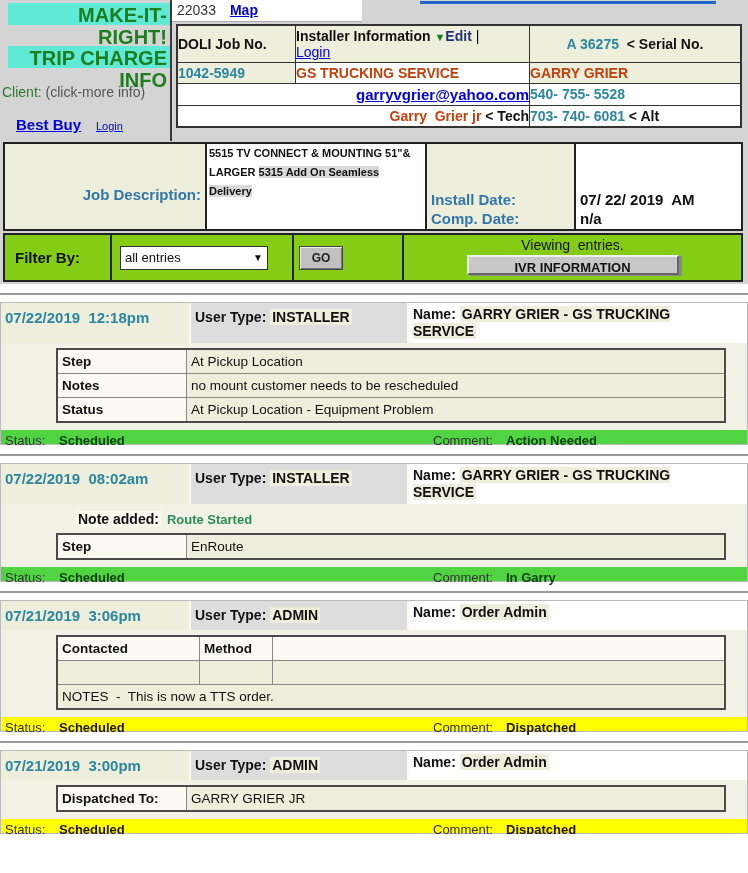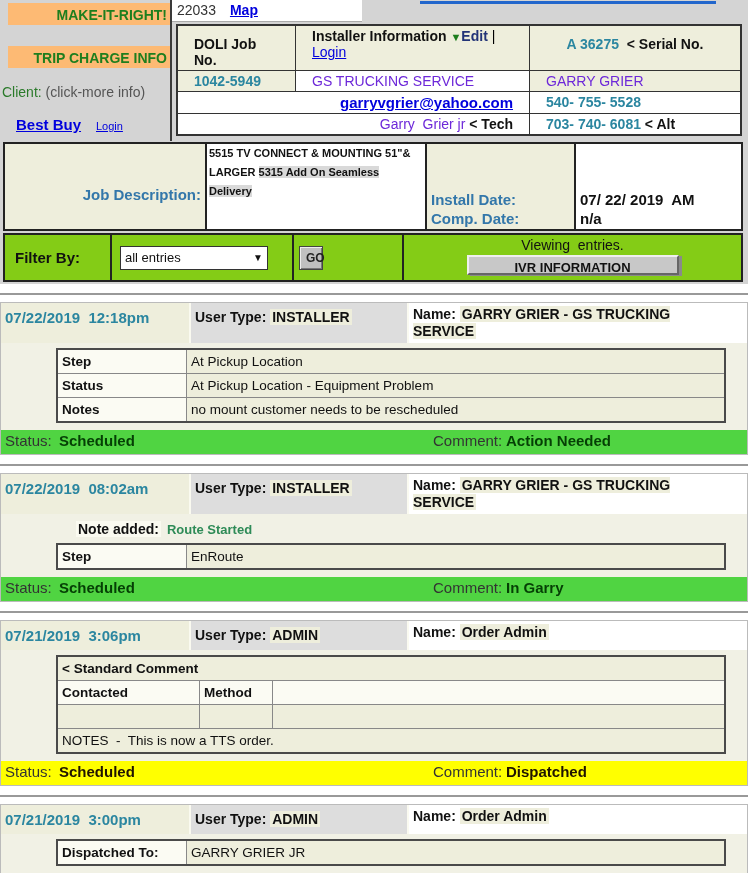--- a/index.html
+++ b/index.html
@@ -9,21 +9,21 @@
     -webkit-font-smoothing:antialiased;
   }
   .pre { white-space:pre-wrap; }
   b, .b { font-weight:bold; }
 
   
   .top { position:relative; height:284px; background:#D4D4D4; overflow:hidden; }
 
   .side-btn {
     position:absolute; left:8px; width:162px; height:22px;
-    background:#fdba74; color:#1E7E1E; font-weight:bold; font-size:14px;
+    background:#5eead4; color:#1E7E1E; font-weight:bold; font-size:20px;
     text-align:right; line-height:22px; padding-right:3px; box-sizing:border-box;
     border:0; cursor:pointer;
   }
   .client-block { position:absolute; left:2px; top:84px; width:170px; font-size:14px; line-height:16px; }
   .client-label { color:#2A7A2A; }
   .client-hint { color:#555555; }
   .bestbuy {
     position:absolute; left:16px; top:116px; font-size:15px; font-weight:bold;
     color:#0000DD; text-decoration:underline;
   }
@@ -43,27 +43,27 @@
 
   .cutlink { position:absolute; left:420px; top:1px; width:296px; height:3px; background:#2266CC; }
 
   
   .itable {
     position:absolute; left:176px; top:24px; width:566px;
     border:2px solid #333; background:#fff; font-size:14px; box-sizing:border-box;
   }
   .irow { display:flex; }
   .irow + .irow { border-top:1px solid #333; }
-  .ic { box-sizing:border-box; padding:2px 16px; }
+  .ic { box-sizing:border-box; padding:2px 0; }
   .ic + .ic { border-left:1px solid #333; }
   .w1 { width:117px; } .w2 { width:234px; } .w3 { flex:1; }
   .wm { width:351px; } 
   .beige { background:#EEEEDC; }
   .teal { color:#2B86A0; font-weight:bold; }
-  .grn  { color:#6d28d9; font-weight:normal; }
+  .grn  { color:#c2410c; font-weight:bold; }
   .navy { color:#223377; font-weight:bold; }
   .blk  { color:#111; font-weight:bold; }
   .lnk  { color:#0000DD; text-decoration:underline; }
   .tri  { color:#1E7E1E; font-size:11px; }
   .r    { text-align:right; }
   .emaillnk { color:#0000DD; font-weight:bold; text-decoration:underline; font-size:15px; }
 
   
   .jtable {
     position:absolute; left:3px; top:142px; width:740px; height:89px;
@@ -99,21 +99,21 @@
   .fc + .fc { border-left:2px solid #222; }
   .fc1 { width:105px; font-weight:bold; font-size:15px; line-height:45px; padding-left:10px; color:#111; }
   .fc2 { width:182px; padding:11px 0 0 8px; }
   .fsel {
     width:148px; height:24px; background:#fff; border:1px solid #333; font-size:13px;
     line-height:22px; padding:0 4px; box-sizing:border-box; display:flex;
     justify-content:space-between; color:#111; cursor:pointer;
   }
   .fc3 { width:110px; padding:11px 0 0 5px; }
   .gobtn {
-    width:24px; height:24px; background:#C0C0C0; border:1px solid #444;
+    width:44px; height:24px; background:#C0C0C0; border:1px solid #444;
     box-shadow:inset 1px 1px 0 #EEE, inset -1px -1px 0 #777;
     font-weight:bold; font-size:12px; color:#222; cursor:pointer;
   }
   .fc4 { flex:1; text-align:center; font-size:14px; padding-top:2px; color:#111; }
   .ivrbtn {
     display:inline-block; width:212px; height:20px; margin-top:2px;
     background:#C8C8C8; border-top:2px solid #EFEFEF; border-left:2px solid #EFEFEF;
     border-right:2px solid #666; border-bottom:2px solid #666;
     box-shadow:3px 1px 0 #8A8A8A;
     font-weight:bold; font-size:13px; line-height:20px; color:#111; cursor:pointer;
@@ -138,21 +138,21 @@
 
   .itbl { border-collapse:collapse; border:2px solid #4A4A4A; width:670px; background:#EEEEDC; }
   .itbl td { border:1px solid #888; font-size:13.5px; padding:2px 4px; height:19px; color:#111; }
   .itbl td.lab { background:#FBFBF3; font-weight:bold; }
   .itbl td.val { background:#EEEEDC; }
   .lab120 { width:120px; }
   .lab133 { width:133px; }
   .lab64  { width:64px; }
   .schead { background:#EEEEDC; font-weight:bold; font-size:14px; }
 
-  .sbar { position:relative; height:24px; font-size:15px; line-height:22px; }
+  .sbar { position:relative; height:14px; font-size:13px; line-height:22px; }
   .sb-l1 { position:absolute; left:4px;  color:#333; }
   .sb-v1 { position:absolute; left:58px; font-weight:bold; }
   .sb-l2 { position:absolute; left:420px; color:#333;margin-left:12px; }
   .sb-v2 { position:absolute; left:505px; font-weight:bold; }
   .sbar.green  .sb-v1, .sbar.green  .sb-v2 { color:#053F05; }
   .sbar.yellow .sb-v1, .sbar.yellow .sb-v2 { color:#201400; }
 </style>
 </head>
 <body>
 
@@ -237,26 +237,26 @@
     <div class="ec ec3"><b>Name:</b> <span class="hl">GARRY GRIER - GS TRUCKING SERVICE</span></div>
   </div>
   <div class="ebody">
     <table class="itbl">
       <tbody>
           <tr>
         <td class="lab lab120">Step</td>
         <td class="val">At Pickup Location</td>
           </tr>
       <tr>
+        <td class="lab lab120">Notes</td>
+        <td class="val">no mount customer needs to be rescheduled</td>
+          </tr>
+      <tr>
         <td class="lab lab120">Status</td>
         <td class="val">At Pickup Location - Equipment Problem</td>
-          </tr>
-      <tr>
-        <td class="lab lab120">Notes</td>
-        <td class="val">no mount customer needs to be rescheduled</td>
           </tr>
     </tbody>
       </table>
   </div>
   <div class="sbar green" style="background: rgb(80, 212, 66);">
     <span class="sb-l1">Status:</span>
     <span class="sb-v1">Scheduled</span>
     <span class="sb-l2">Comment:</span>
     <span class="sb-v2">Action Needed</span>
   </div>
@@ -293,23 +293,20 @@
 
 <div class="entry">
   <div class="ehead">
     <div class="ec ec1 pre">07/21/2019  3:06pm</div>
     <div class="ec ec2"><b>User Type:</b> <span class="hl">ADMIN</span></div>
     <div class="ec ec3"><b>Name:</b> <span class="hl">Order Admin</span></div>
   </div>
   <div class="ebody">
     <table class="itbl">
       <tbody>
-          <tr>
-        <td class="schead" colspan="3">&lt; Standard Comment</td>
-          </tr>
       <tr>
         <td class="lab lab133">Contacted</td>
         <td class="lab lab64">Method</td>
         <td class="lab"></td>
           </tr>
       <tr>
         <td class="val"></td>
         <td class="val"></td>
         <td class="val"></td>
           </tr>

